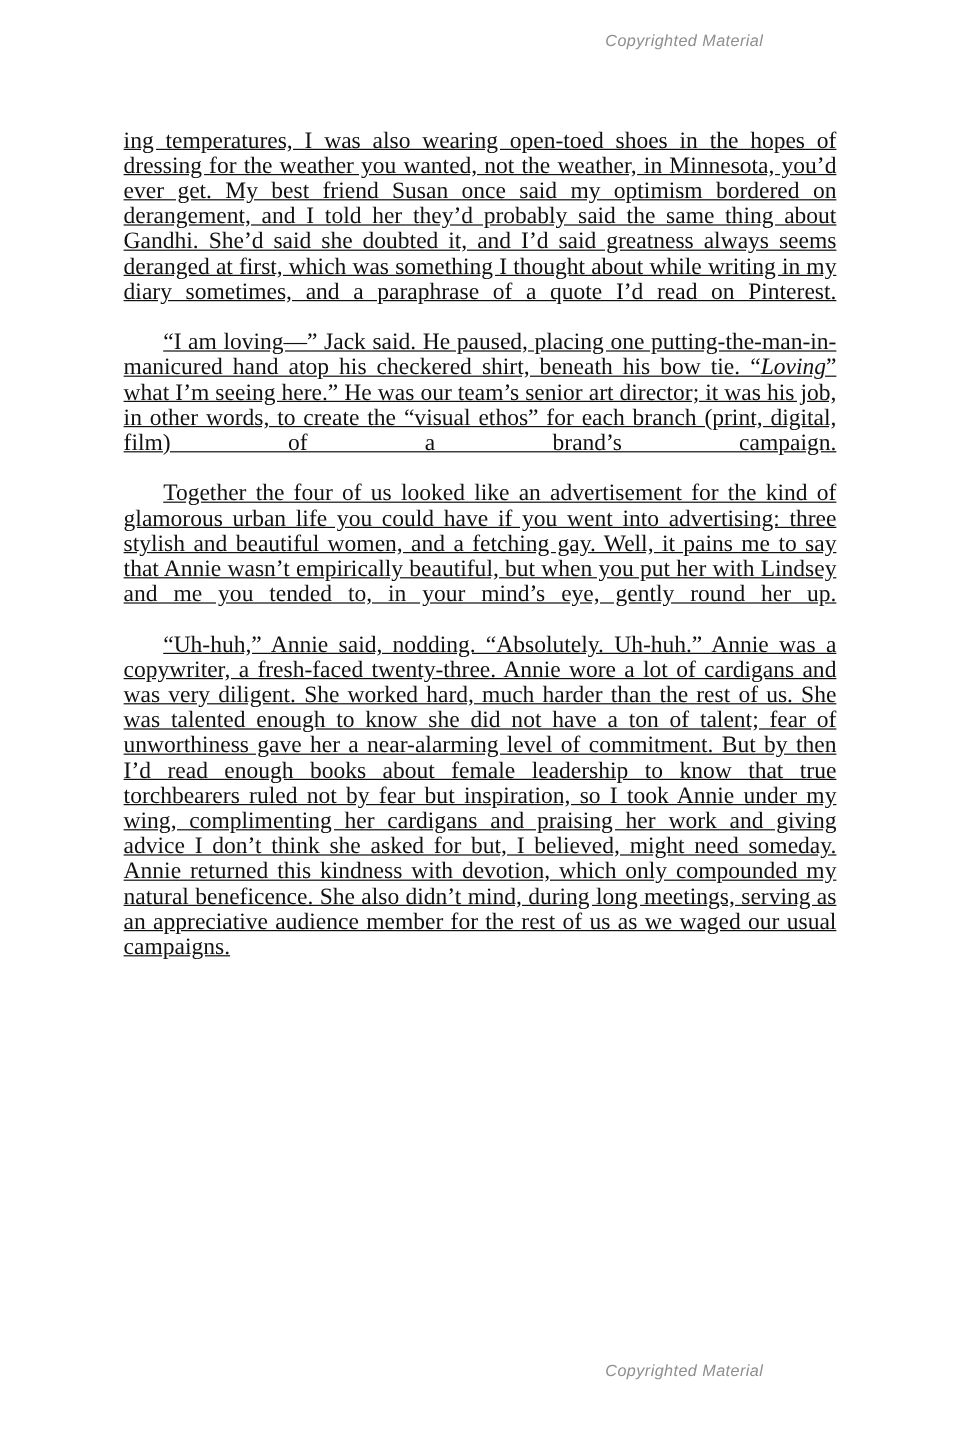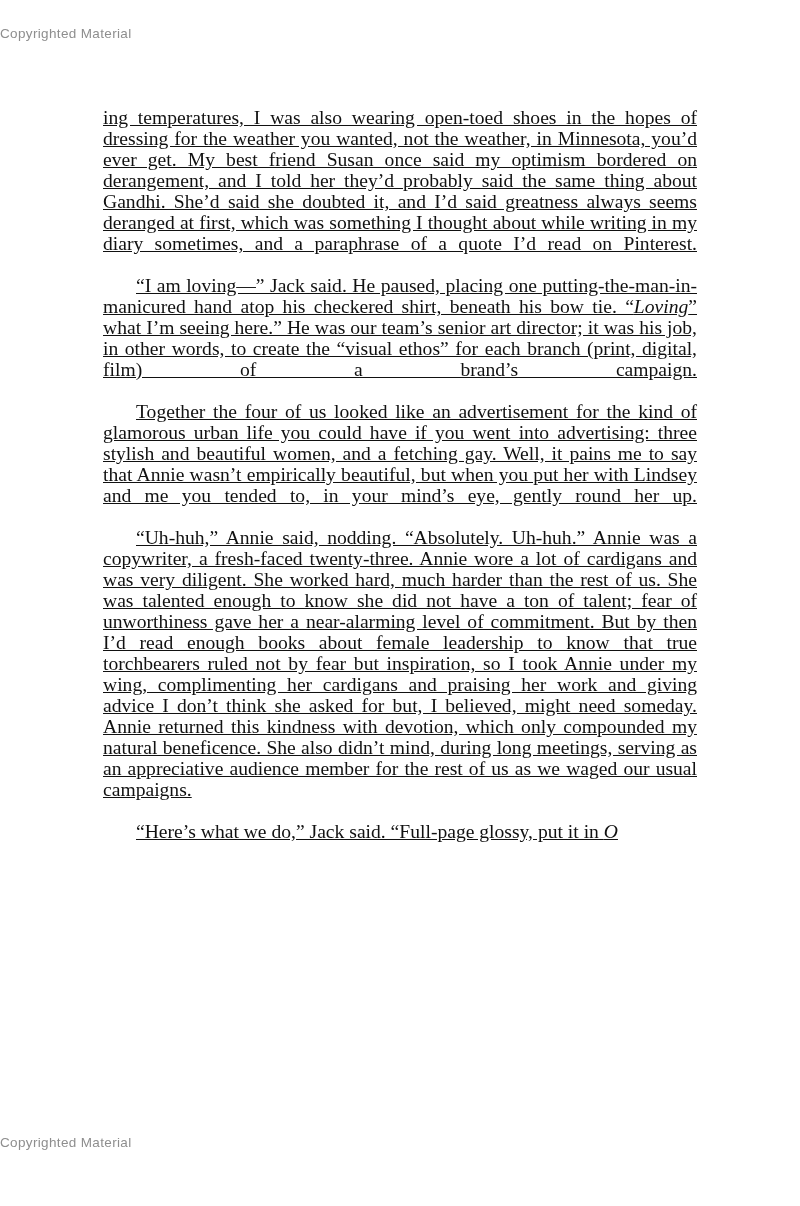--- a/index.html
+++ b/index.html
@@ -22,26 +22,27 @@
     inset: 0;
     width: 800px;
     height: 1206px;
   }
 
   
   .watermark {
     position: absolute;
     left: 0;
     width: 636px;
-    text-align: left;
+    text-align: right;
     font-family: "Liberation Sans", "DejaVu Sans", sans-serif;
     font-size: 13.5px;
     letter-spacing: 0.35px;
     color: #8e8e8e;
     white-space: nowrap;
+    font-style: italic;
   }
   .watermark-top    { top: 26px; }
   .watermark-bottom { top: 1135px; }
 
   
   .running-head {
     position: absolute;
     top: 52px;
     left: 0;
     width: 800px;
@@ -98,19 +99,18 @@
   <div class="textblock">
 
     <p class="cont"><span>ing temperatures, I was also wearing open-toed shoes in the hopes of dressing for the weather you wanted, not the weather, in Minnesota, you’d ever get. My best friend Susan once said my optimism bordered on derangement, and I told her they’d probably said the same thing about Gandhi. She’d said she doubted it, and I’d said greatness always seems deranged at first, which was something I thought about while writing in my diary sometimes, and a paraphrase of a quote I’d read on Pinterest.</span></p>
 
     <p><span>“I am loving—” Jack said. He paused, placing one putting-the-man-in-manicured hand atop his checkered shirt, beneath his bow tie. “</span><i>Loving</i><span>” what I’m seeing here.” He was our team’s senior art director; it was his job, in other words, to create the “visual ethos” for each branch (print, digital, film) of a brand’s campaign.</span></p>
 
     <p><span>Together the four of us looked like an advertisement for the kind of glamorous urban life you could have if you went into advertising: three stylish and beautiful women, and a fetching gay. Well, it pains me to say that Annie wasn’t empirically beautiful, but when you put her with Lindsey and me you tended to, in your mind’s eye, gently round her up.</span></p>
 
     <p><span>“Uh-huh,” Annie said, nodding. “Absolutely. Uh-huh.” Annie was a copywriter, a fresh-faced twenty-three. Annie wore a lot of cardigans and was very diligent. She worked hard, much harder than the rest of us. She was talented enough to know she did not have a ton of talent; fear of unworthiness gave her a near-alarming level of commitment. But by then I’d read enough books about female leadership to know that true torchbearers ruled not by fear but inspiration, so I took Annie under my wing, complimenting her cardigans and praising her work and giving advice I don’t think she asked for but, I believed, might need someday. Annie returned this kindness with devotion, which only compounded my natural beneficence. She also didn’t mind, during long meetings, serving as an appreciative audience member for the rest of us as we waged our usual campaigns.</span></p>
 
-    <p class="full"><span>“Here’s what we do,” Jack said. “Full-page glossy, put it in </span><i>O</i></p>
 
   </div>
 
   <div class="watermark watermark-bottom">Copyrighted Material</div>
 
 </div>
 
 </body></html>

